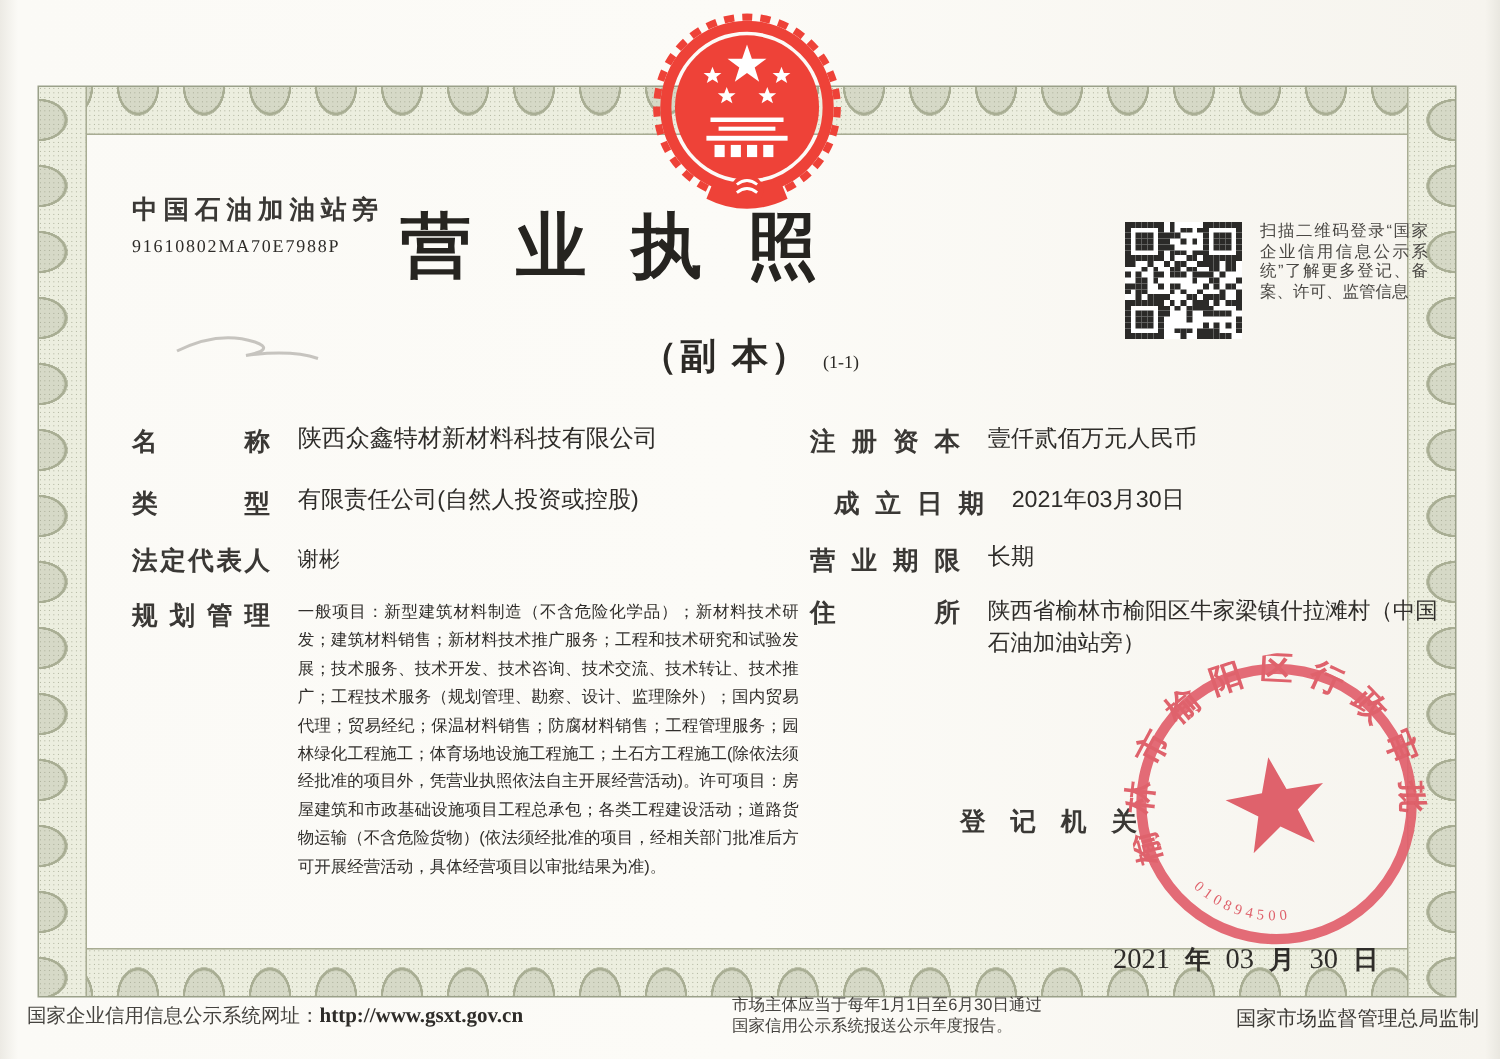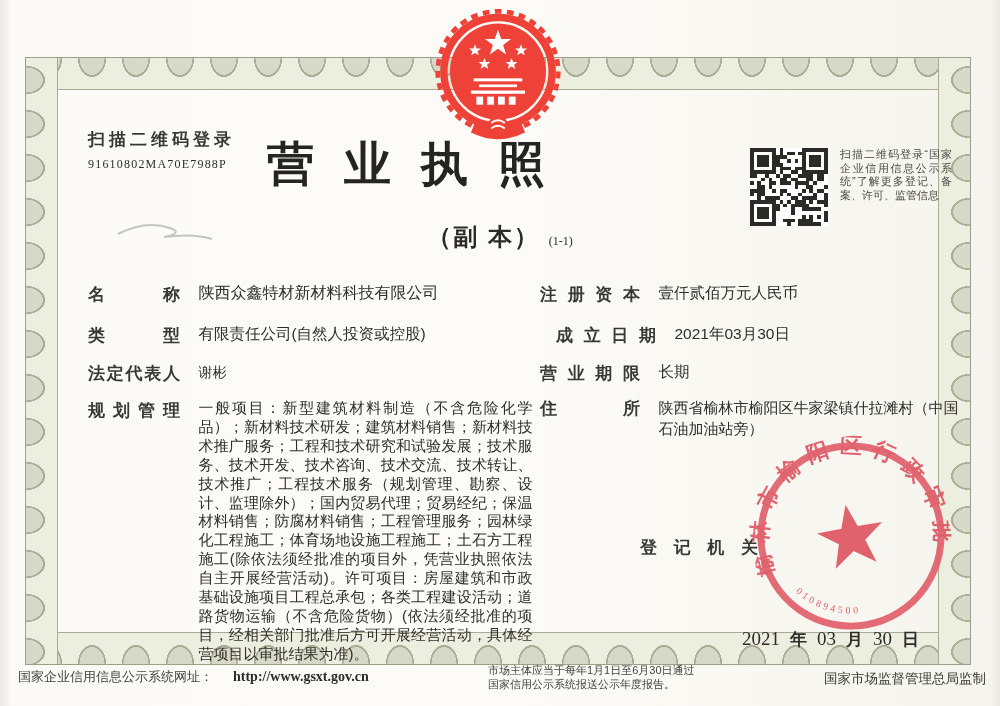--- a/index.html
+++ b/index.html
@@ -63,38 +63,38 @@
   .qrcaption{position:absolute;left:840px;top:148px;width:112px;
     font-size:11px;line-height:13.5px;color:#4a4844;text-align:justify;}
 
   
   .field{position:absolute;}
   .flabel{display:inline-block;font-size:17px;font-weight:700;color:#3a3835;
     text-align:justify;text-align-last:justify;vertical-align:top;}
   .flabel.w90{width:92px;} .flabel.w100{width:100px;}
   .fvalue{display:inline-block;vertical-align:top;font-size:15.5px;color:#2f2d2a;
     margin-left:14px;line-height:20px;}
-  .scope{width:334px;font-size:15px;line-height:18.9px;text-align:justify;color:#302e2b;}
+  .scope{width:334px;font-size:11px;line-height:18.9px;text-align:justify;color:#302e2b;}
   .addr{width:300px;font-size:15px;line-height:21px;}
 
   
   .reg{position:absolute;left:640px;top:536px;font-size:19px;font-weight:700;
     letter-spacing:0;color:#343230;}
   .reg .flabel{width:118px;}
   .dateline{position:absolute;left:742px;top:595px;font-size:18px;color:#2f2d2a;
     display:flex;align-items:baseline;gap:10px;margin-top:33px;}
   .dateline .num{font-family:"Liberation Serif","DejaVu Serif",serif;font-size:19px;}
   .dateline .unit{font-size:17px;font-weight:600;}
   .seal{position:absolute;left:752px;top:437px;width:198px;height:198px;
     transform:rotate(-10deg);opacity:.92;}
 
   
   .footer-left{position:absolute;left:18px;top:668px;font-size:13px;color:#45433f;}
   .footer-left .url{font-family:"Liberation Serif","DejaVu Serif",serif;font-weight:700;
-    font-size:14px;color:#2e2c29;margin-left:20px;}
+    font-size:14px;color:#2e2c29;}
   .footer-center{position:absolute;left:488px;top:663px;width:230px;font-size:11px;
     line-height:14px;color:#45433f;}
   .footer-right{position:absolute;right:14px;top:670px;font-size:13.5px;color:#3c3a36;}
 </style>
 </head>
 <body>
 
 <div class="sheet">
 
   <div class="frame">
@@ -123,21 +123,21 @@
       <rect x="30" y="61" width="40" height="2.4"></rect>
       <rect x="34" y="65.5" width="5" height="6"></rect>
       <rect x="42" y="65.5" width="5" height="6"></rect>
       <rect x="50" y="65.5" width="5" height="6"></rect>
       <rect x="58" y="65.5" width="5" height="6"></rect>
       <path d="M45 85 q5 -4 10 0 M45 89 q5 -4 10 0" stroke="#fff" stroke-width="1.4" fill="none"></path>
     </g>
   </svg>
 
   <div class="credit">
-    <div class="lbl">扫描二维码登录</div>
+    <div class="lbl">中国石油加油站旁</div>
     <div class="val">91610802MA70E7988P</div>
   </div>
   <svg class="penmark" viewBox="0 0 110 40">
     <path d="M8 22 q28 -14 52 -6 q14 5 -6 9 q30 -4 48 2" fill="none" stroke="#9b9892" stroke-width="2" opacity=".55"></path>
   </svg>
 
   <div class="title">营业执照</div>
   <div class="subtitle">
     <span>（副  本）</span>
     <span class="copyno">(1-1)</span>

